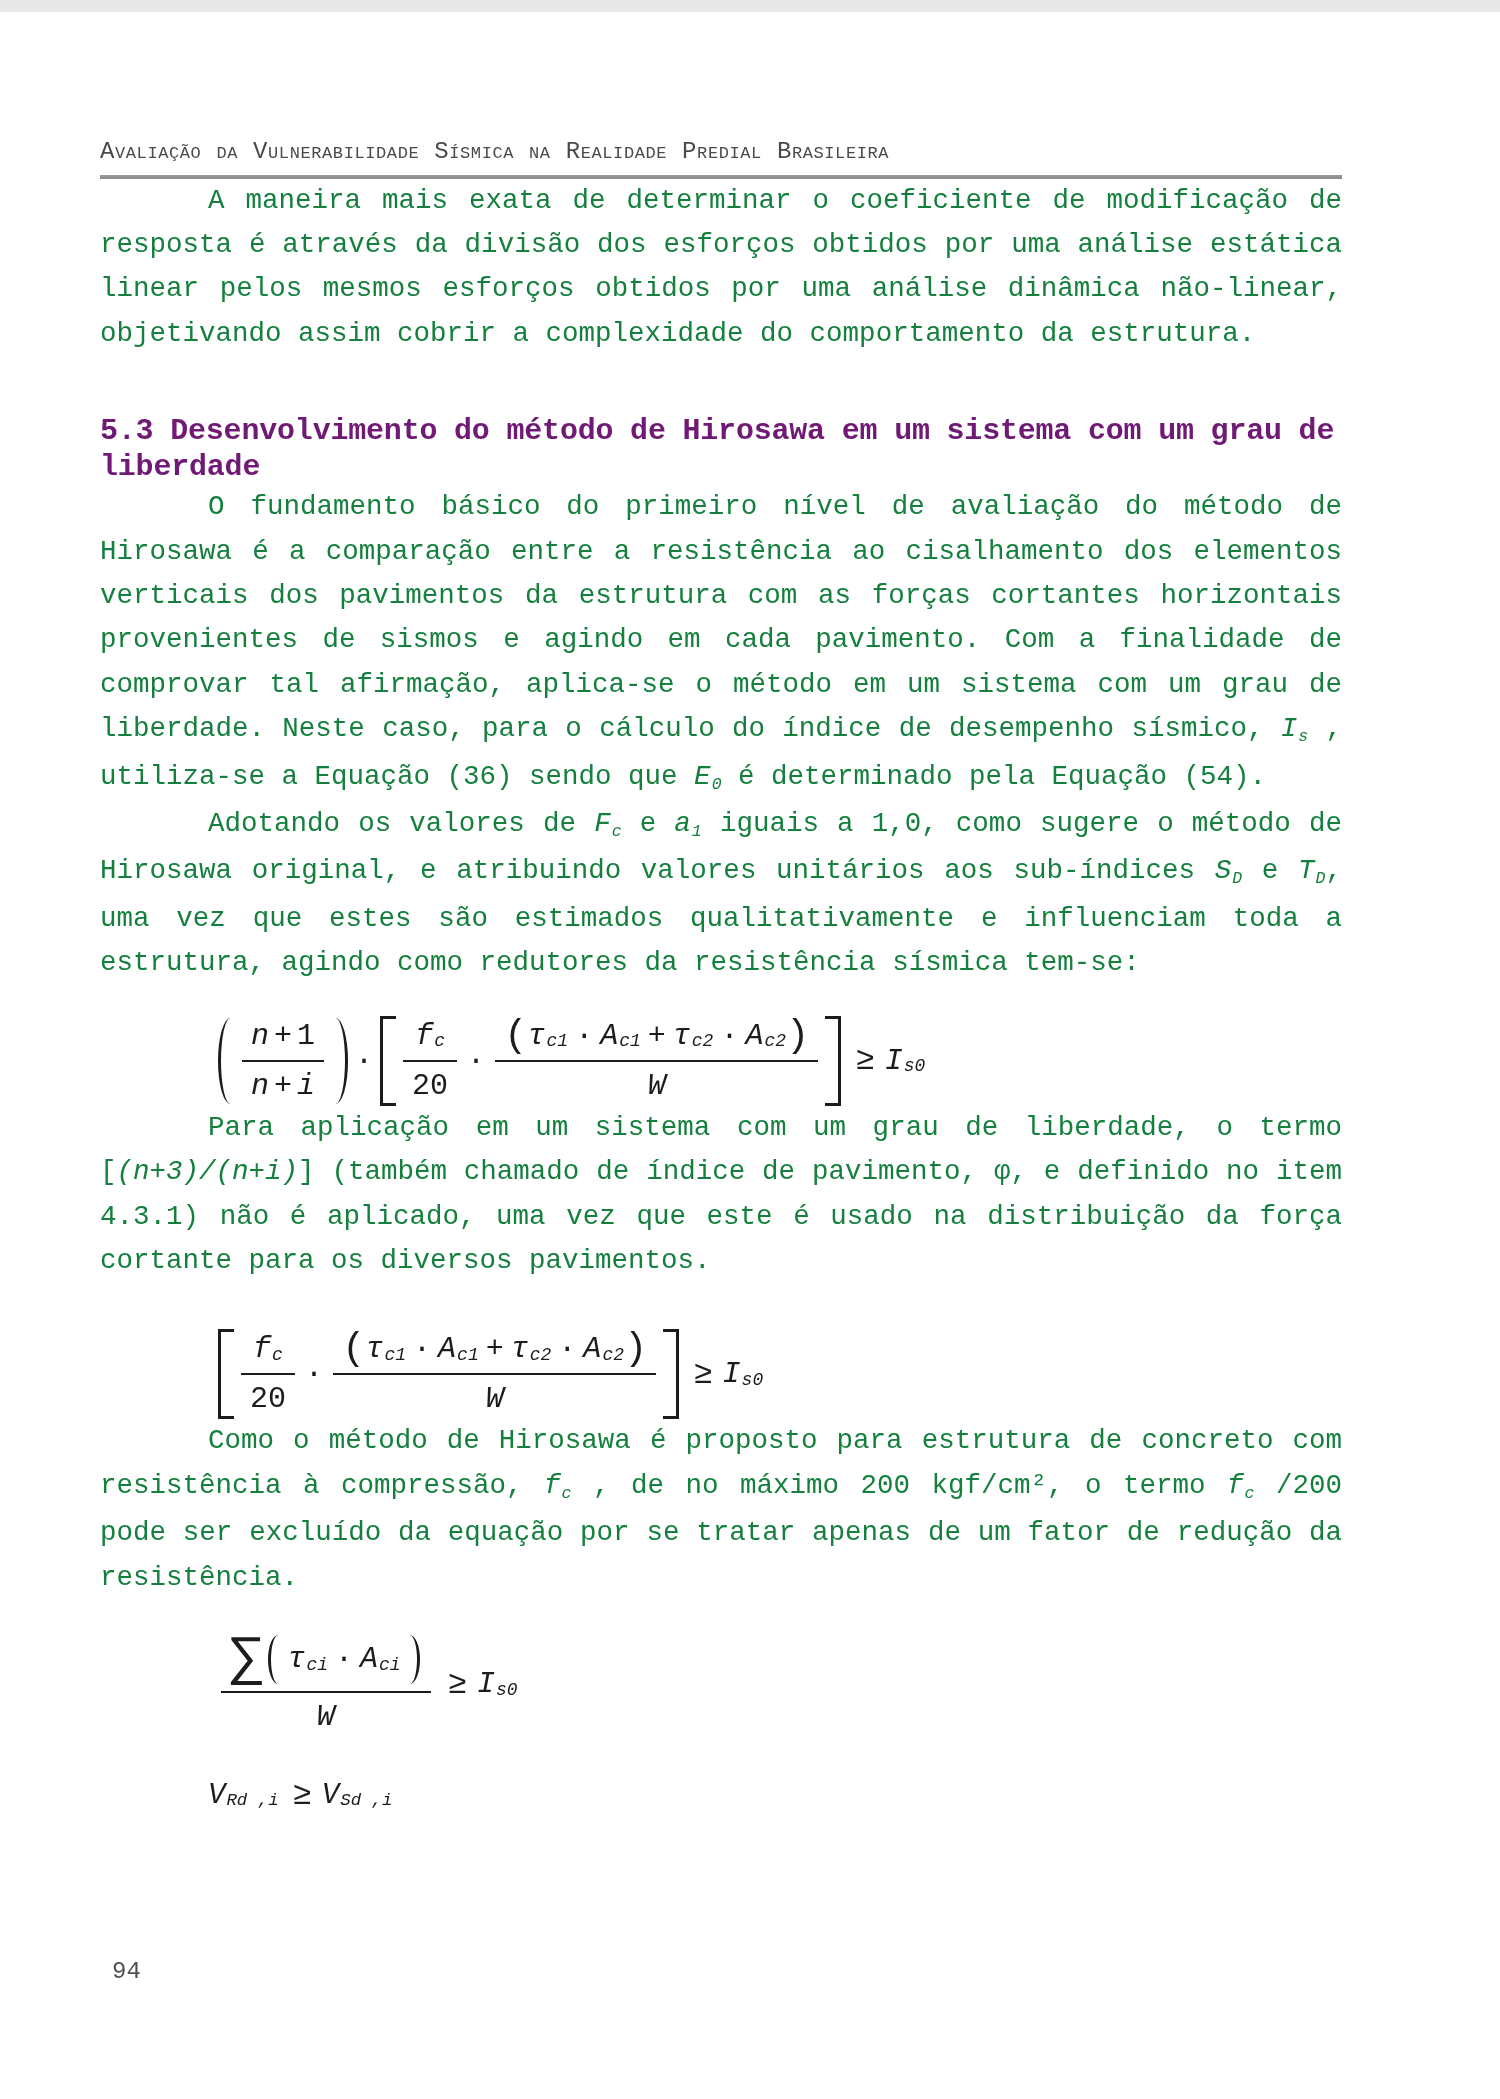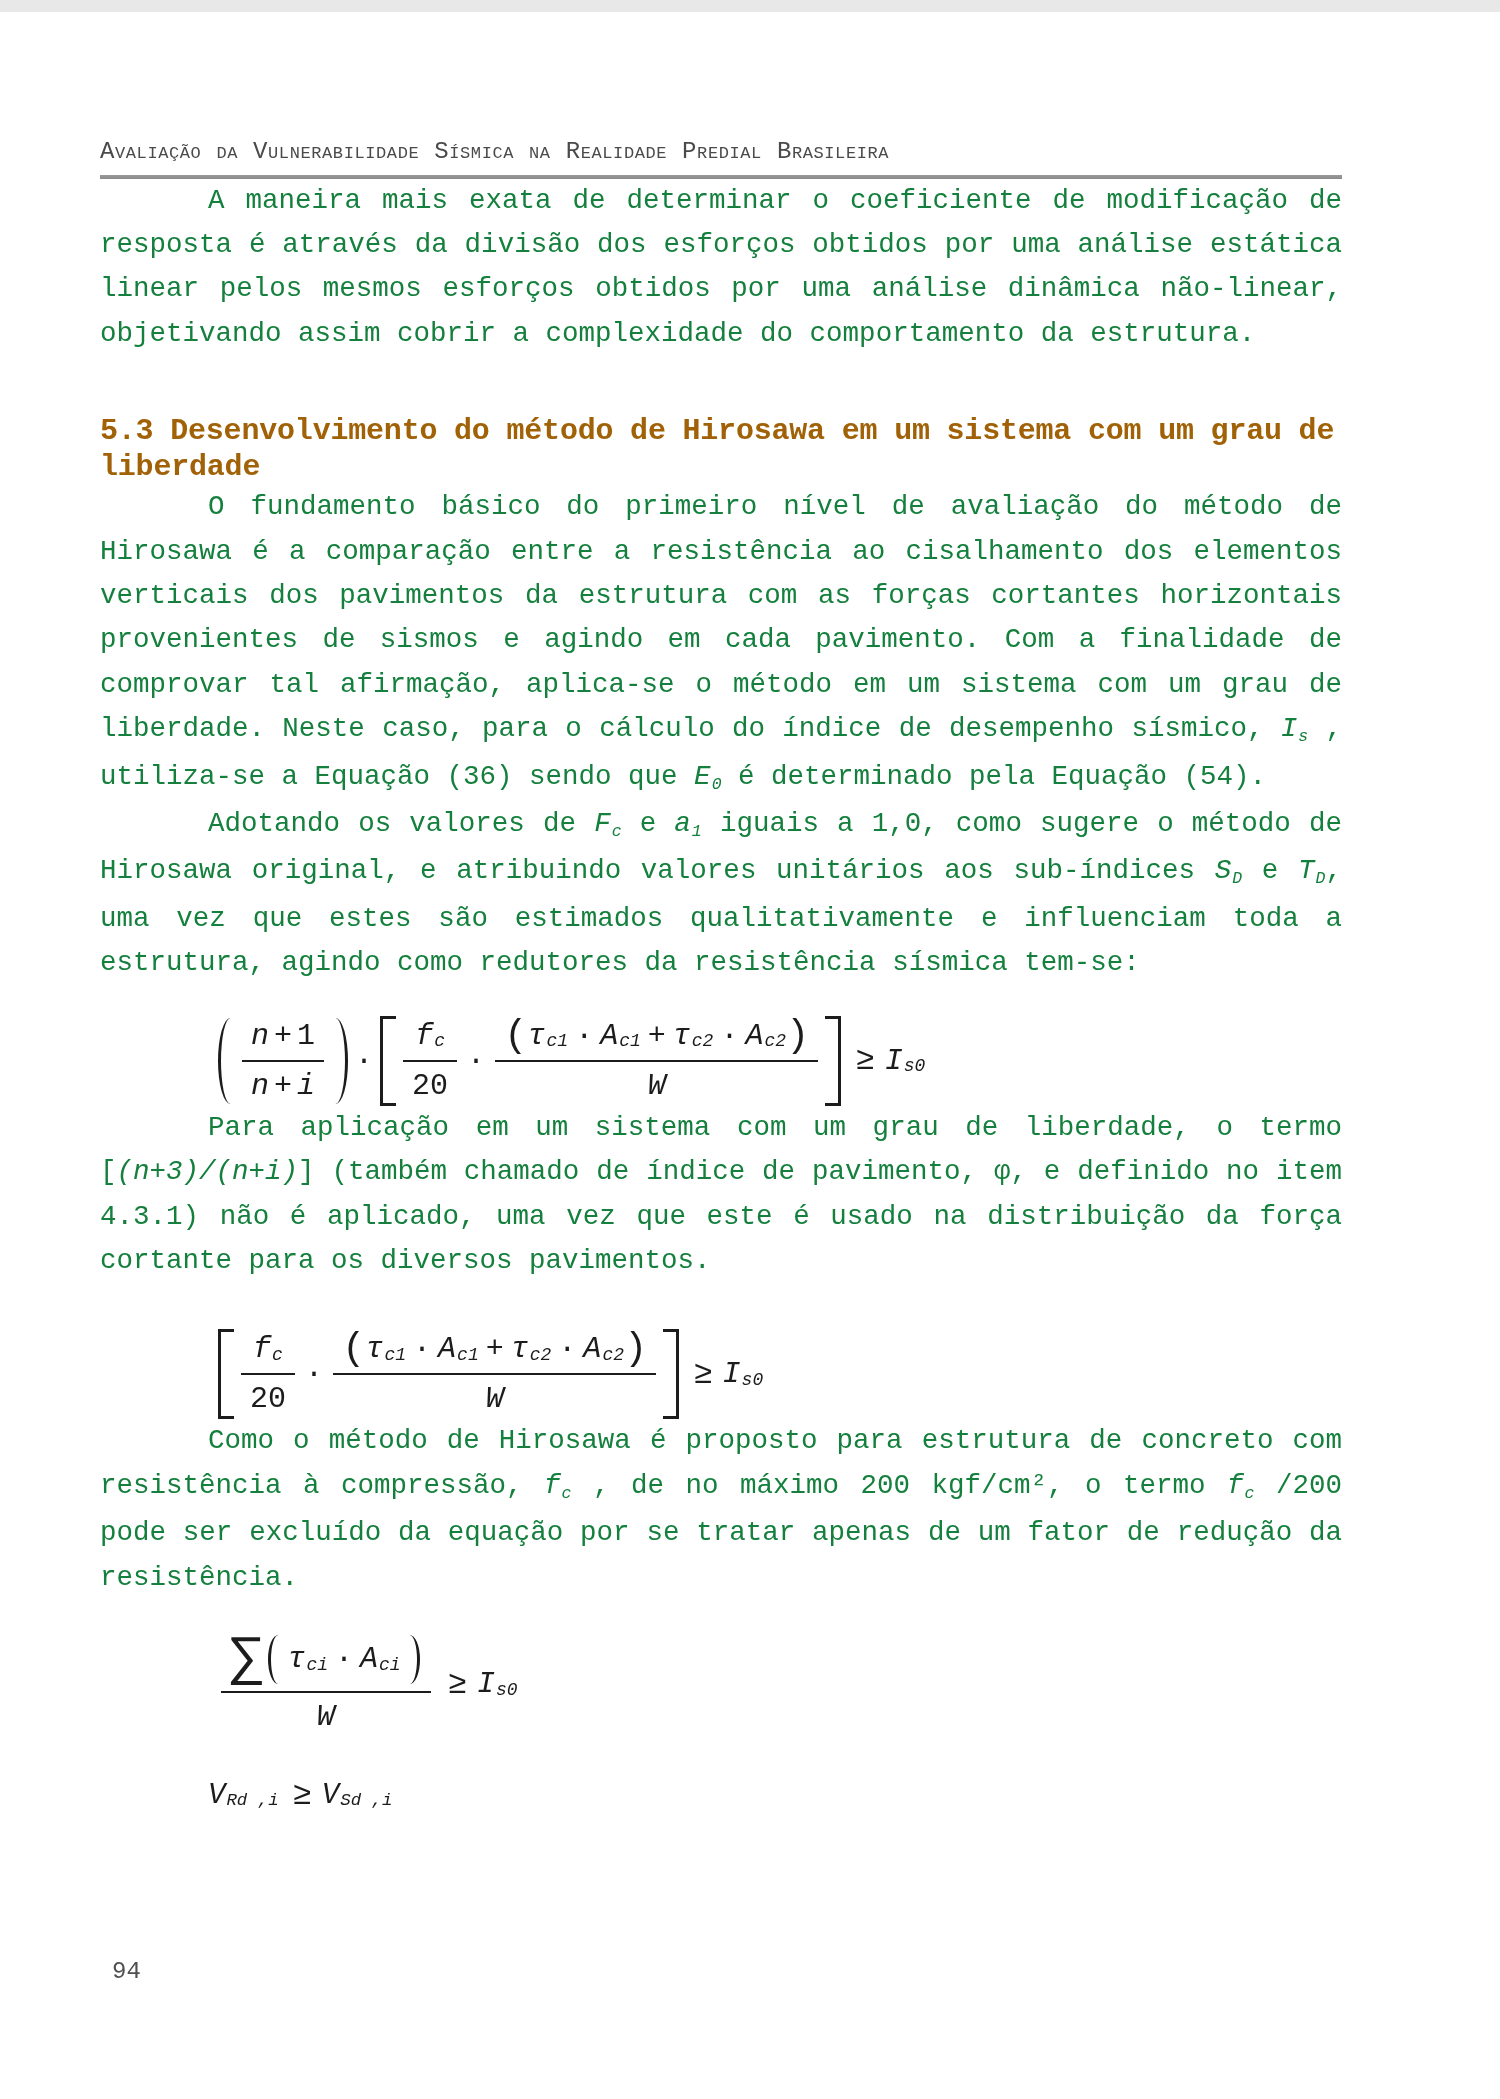--- a/index.html
+++ b/index.html
@@ -43,21 +43,21 @@
   .p2 { margin-top:76px; }
   .p3 { margin-top:0; }
   .p4 { margin-top:48px; }
   .p5 { margin-top:64px; }
   .p6 { margin-top:58px; }
 
   .section-heading {
     margin:57px 0 0 0;
     font-size:30px;
     font-weight:bold;
-    color:#a16207;
+    color:#701a75;
     line-height:36px;
     letter-spacing:-0.2px;
     word-spacing:-1px;
   }
 
   
   .var { font-style:italic; }
   .vsub {
     font-size:0.60em;
     font-style:italic;

